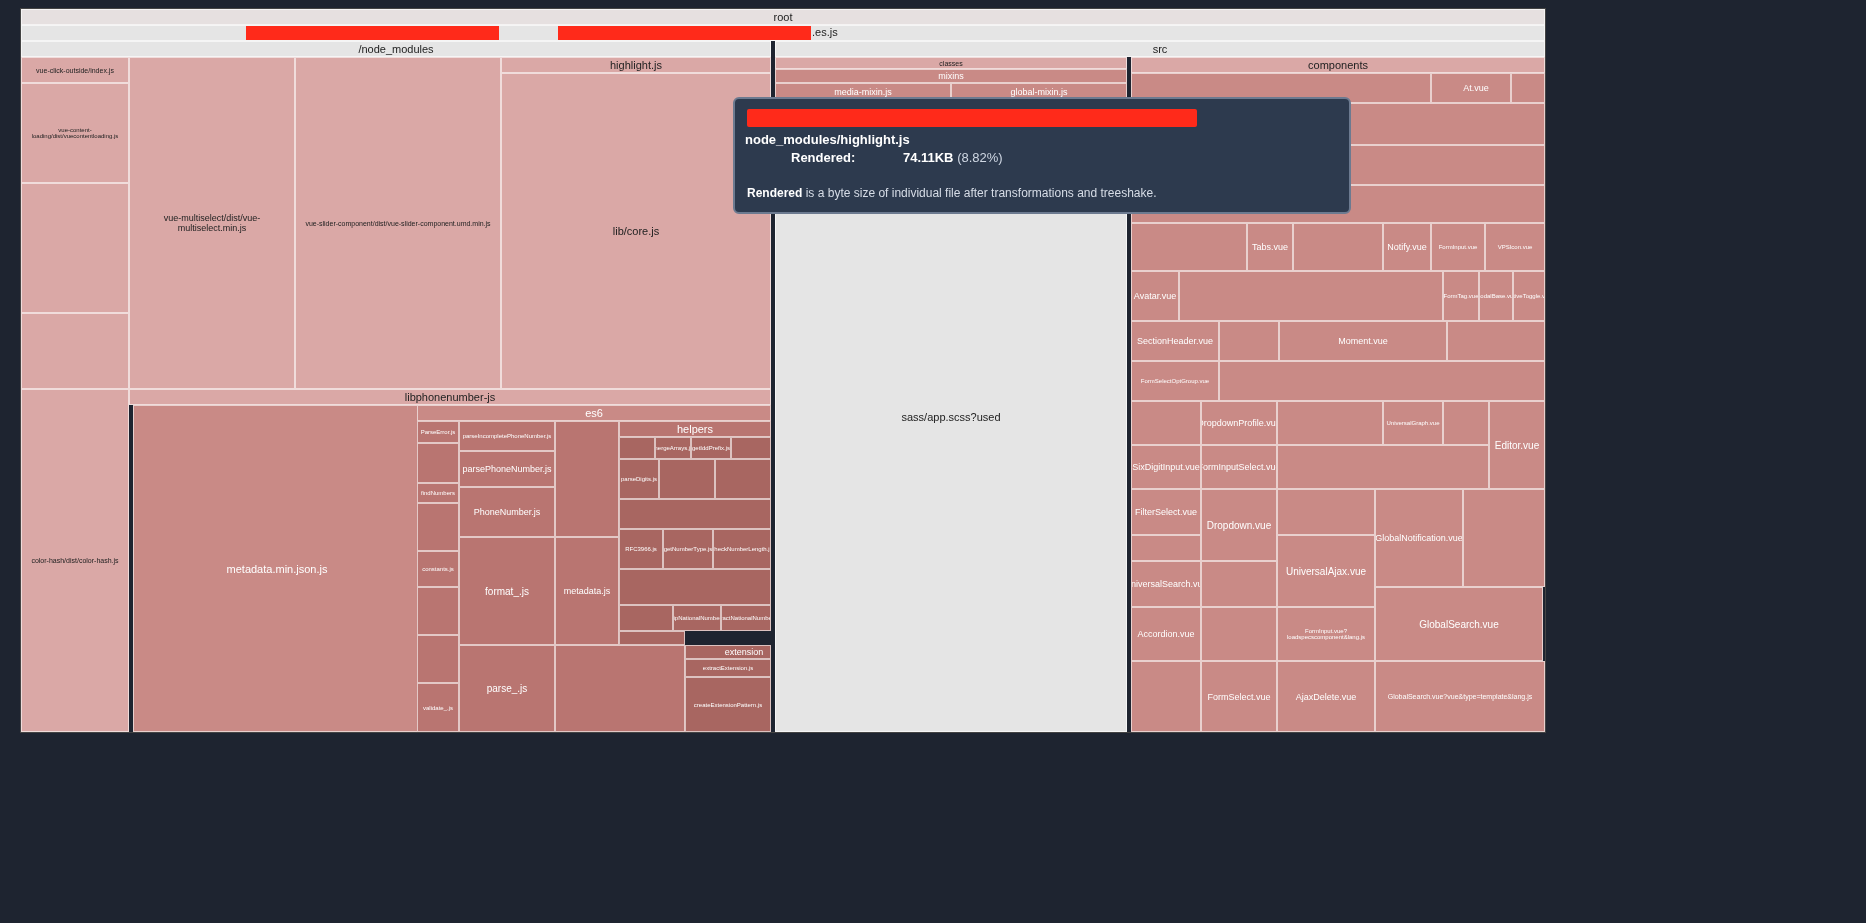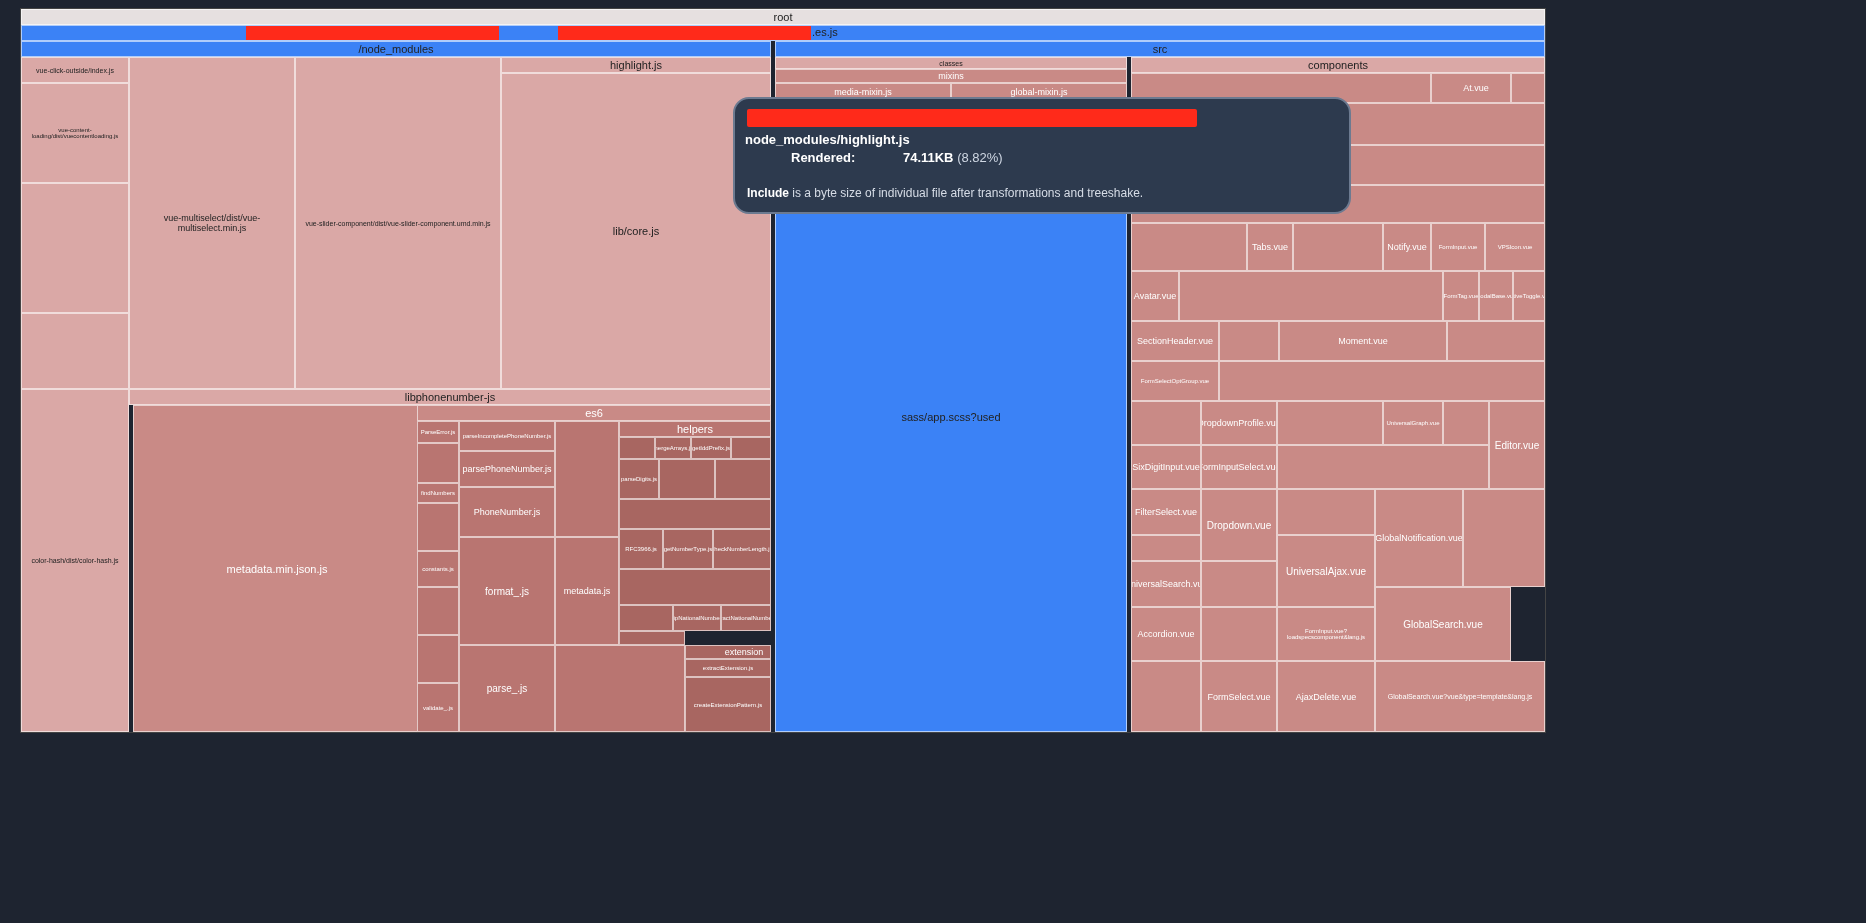--- a/index.html
+++ b/index.html
@@ -4,30 +4,30 @@
 <style>
   html,body{margin:0;padding:0;background:#1e2430;font-family:-apple-system,BlinkMacSystemFont,"Segoe UI",Arial,sans-serif;font-size:11px;color:#222;}
   .page{padding:8px 20px;}
   .filter-bar{display:flex;gap:14px;align-items:center;color:#fff;font-size:12px;margin-bottom:6px;}
   .filter-bar label{font-weight:400;}
   .filter-bar input{height:16px;width:150px;border:1px solid #000;background:#fff;}
   .treemap{position:relative;width:1524px;height:723px;border:1px solid #444;}
   .cell{position:absolute;box-sizing:border-box;border:1px solid rgba(255,255,255,0.6);display:flex;align-items:center;justify-content:center;text-align:center;overflow:hidden;padding:2px;cursor:pointer;}
   .hdr{position:absolute;box-sizing:border-box;border:1px solid rgba(255,255,255,0.6);display:flex;align-items:center;justify-content:center;text-align:center;overflow:hidden;font-size:11px;font-weight:400;cursor:pointer;}
   .c0{background:#e6e0e0;color:#222;}
-  .c1{background:#3b82f6;color:#222;}
+  .c1{background:#e5e5e5;color:#222;}
   .c2{background:#daa8a6;color:#222;}
   .c3{background:#c98a86;color:#fff;}
   .c4{background:#b97571;color:#fff;}
   .c5{background:#a86661;color:#fff;}
   .red{background:#ff2a1a;color:#fff;}
   .tiny{font-size:6px;line-height:1.0;}
   .tiny2{font-size:7px;line-height:1.0;}
   .sm{font-size:9px;}
-  .tooltip{position:absolute;background:#2d3a4e;border:2px solid #6c7a90;border-radius:16px;padding:10px 12px;color:#fff;font-size:13px;line-height:1.4;z-index:10;width:590px;}
+  .tooltip{position:absolute;background:#2d3a4e;border:2px solid #6c7a90;border-radius:6px;padding:10px 12px;color:#fff;font-size:13px;line-height:1.4;z-index:10;width:590px;}
   .tooltip .path-bar{background:#ff2a1a;height:18px;border-radius:2px;margin-bottom:4px;width:450px;display:inline-block;vertical-align:middle;}
   .tooltip .suffix{display:inline-block;margin-left:-2px;font-weight:600;}
   .tooltip .metric b{font-weight:700;padding-left:44px;}
   .tooltip .pct{color:#cfd7e3;}
   .tooltip .desc{margin-top:18px;font-size:12px;color:#d7dde7;}
   .tooltip .desc b{color:#fff;}
 </style>
 </head>
 <body>
 
@@ -164,35 +164,35 @@
     <div class="cell c3 tiny" style="left:1442px;top:480px;width:82px;height:98px;"></div>
 
     <div class="cell c3 tiny" style="left:1110px;top:526px;width:70px;height:26px;"></div>
     <div class="cell c3 sm" style="left:1110px;top:552px;width:70px;height:46px;">UniversalSearch.vue</div>
     <div class="cell c3" style="left:1256px;top:526px;width:98px;height:72px;font-size:10px;">UniversalAjax.vue</div>
     <div class="cell c3 tiny" style="left:1180px;top:552px;width:76px;height:46px;"></div>
 
     <div class="cell c3 sm" style="left:1110px;top:598px;width:70px;height:54px;">Accordion.vue</div>
     <div class="cell c3 tiny" style="left:1180px;top:598px;width:76px;height:54px;"></div>
     <div class="cell c3 tiny" style="left:1256px;top:598px;width:98px;height:54px;">FormInput.vue?loadspecscomponent&amp;lang.js</div>
-    <div class="cell c3" style="left:1354px;top:578px;width:136px;height:74px;font-size:10px;">GlobalSearch.vue</div>
+    <div class="cell c3" style="left:1354px;top:578px;width:168px;height:74px;font-size:10px;">GlobalSearch.vue</div>
 
     <div class="cell c3 tiny" style="left:1110px;top:652px;width:70px;height:71px;"></div>
     <div class="cell c3 sm" style="left:1180px;top:652px;width:76px;height:71px;">FormSelect.vue</div>
     <div class="cell c3 sm" style="left:1256px;top:652px;width:98px;height:71px;">AjaxDelete.vue</div>
     <div class="cell c3 tiny2" style="left:1354px;top:652px;width:170px;height:71px;">GlobalSearch.vue?vue&amp;type=template&amp;lang.js</div>
 
     <div class="tooltip" style="left:712px;top:88px;">
       <div>
         <span class="path-bar"></span><span class="suffix">node_modules/highlight.js</span>
       </div>
       <div class="metric">
         <b>Rendered:</b>
         <b>74.11KB</b>
         <span class="pct">(8.82%)</span>
       </div>
       <div class="desc">
-        <b>Include</b><span> is a byte size of individual file after transformations and treeshake.</span>
+        <b>Rendered</b><span> is a byte size of individual file after transformations and treeshake.</span>
       </div>
     </div>
 
   </div>
 </div>
 
 </body></html>

